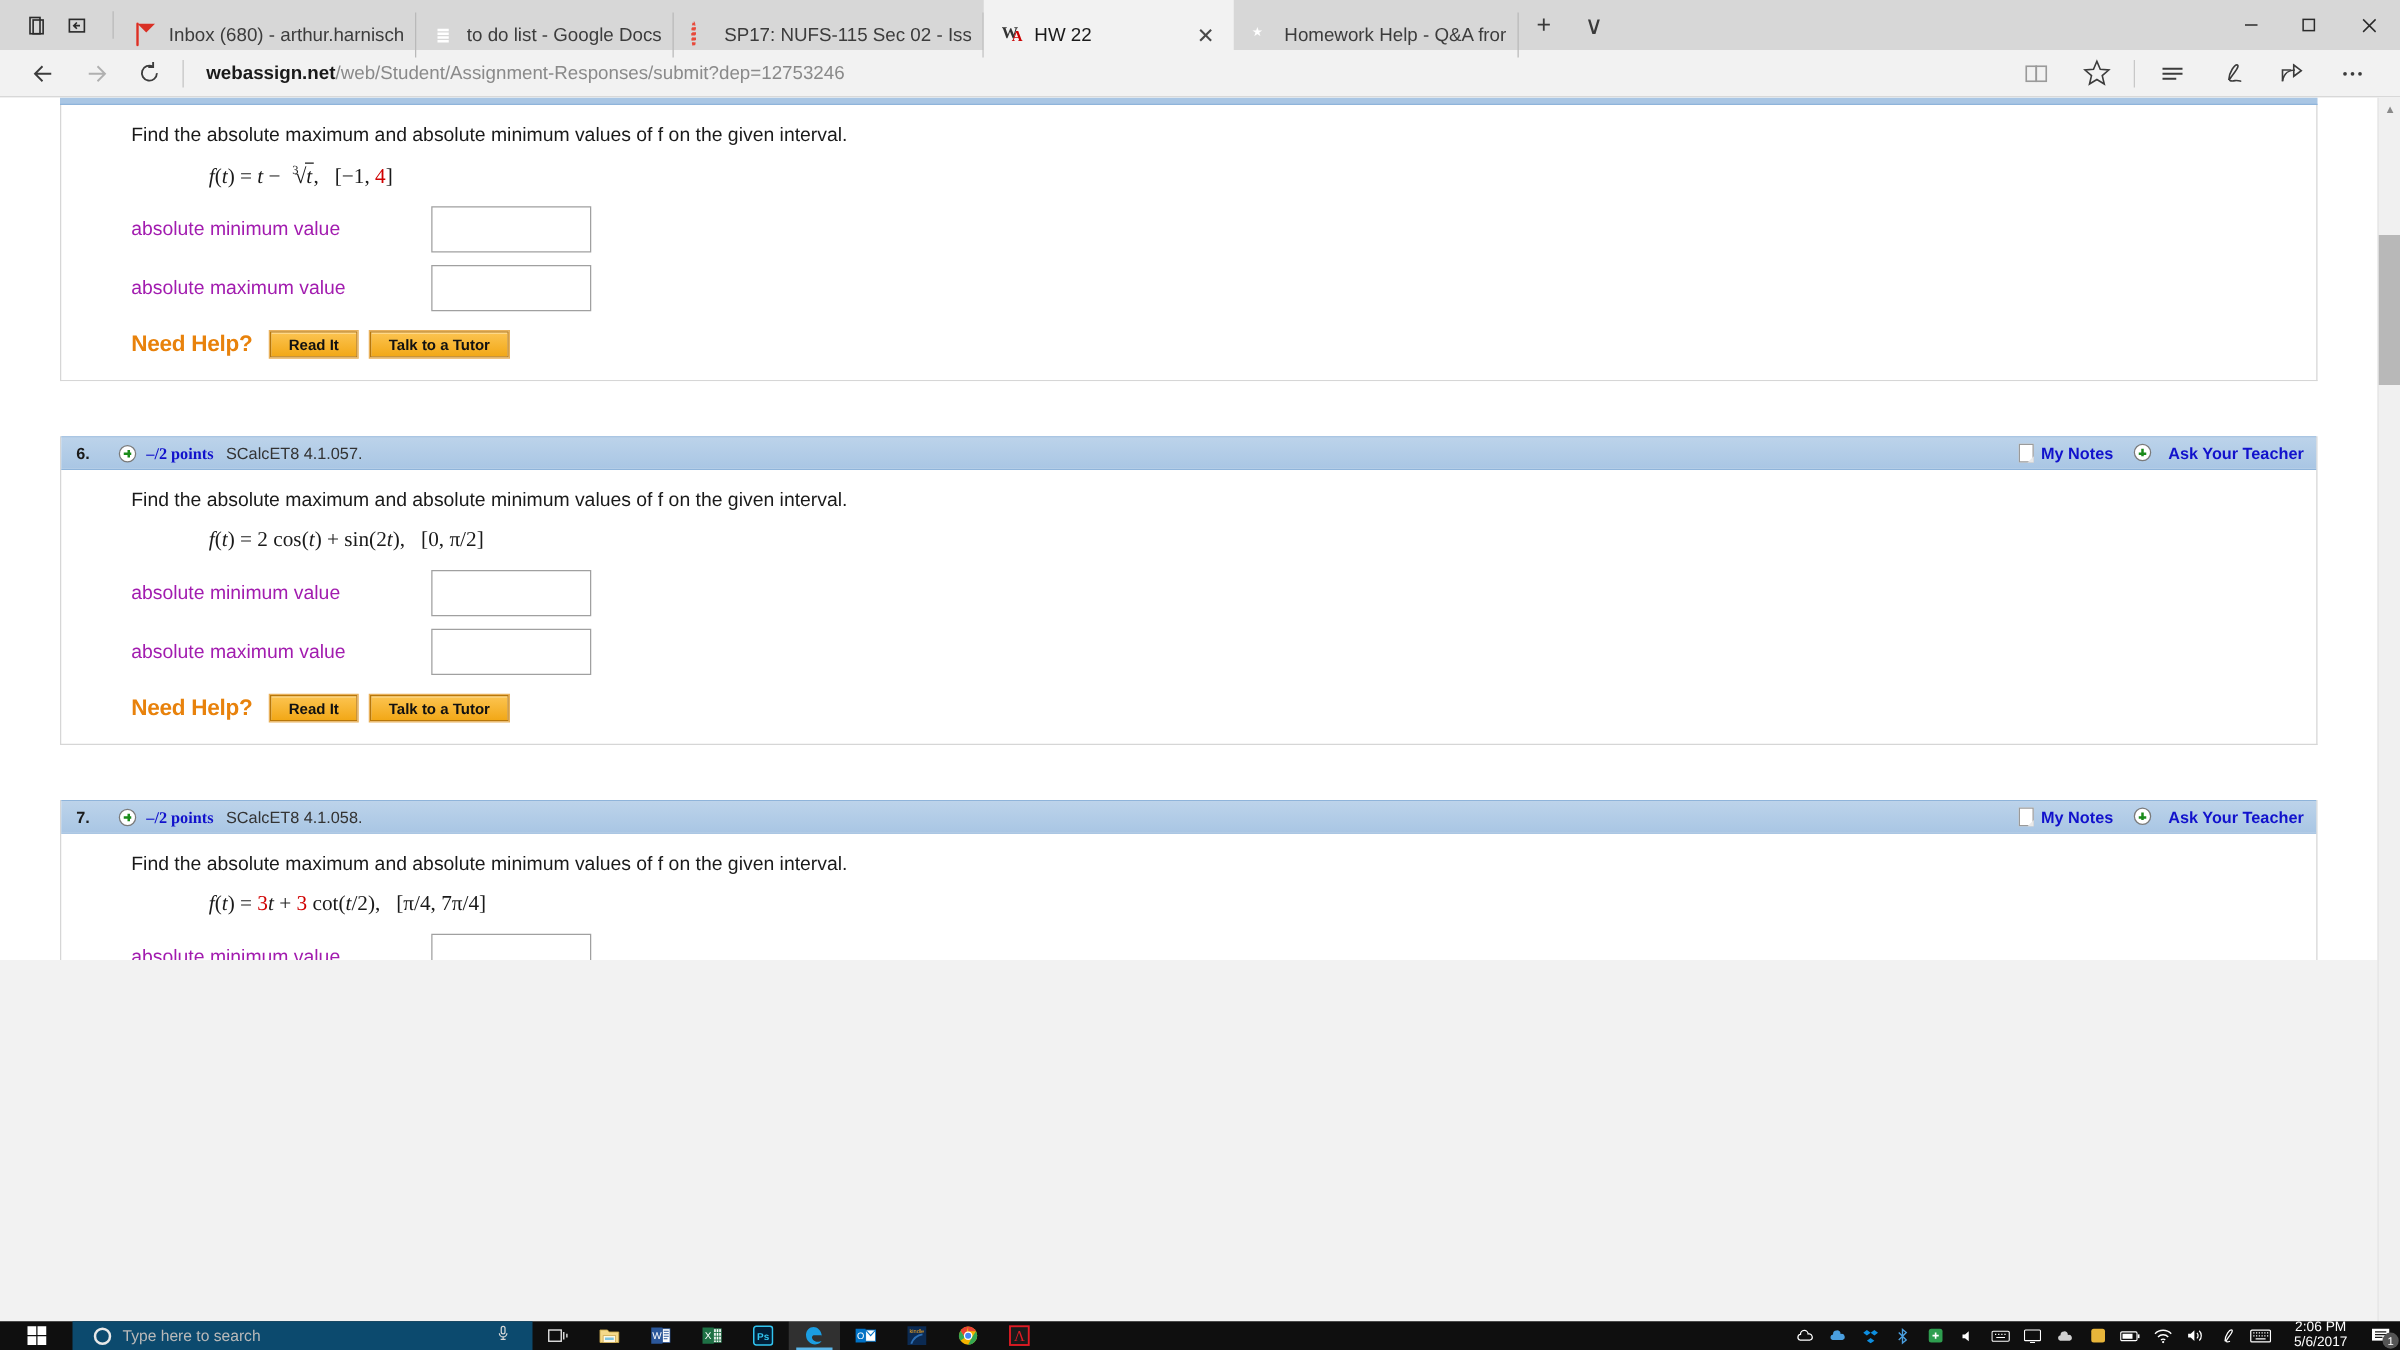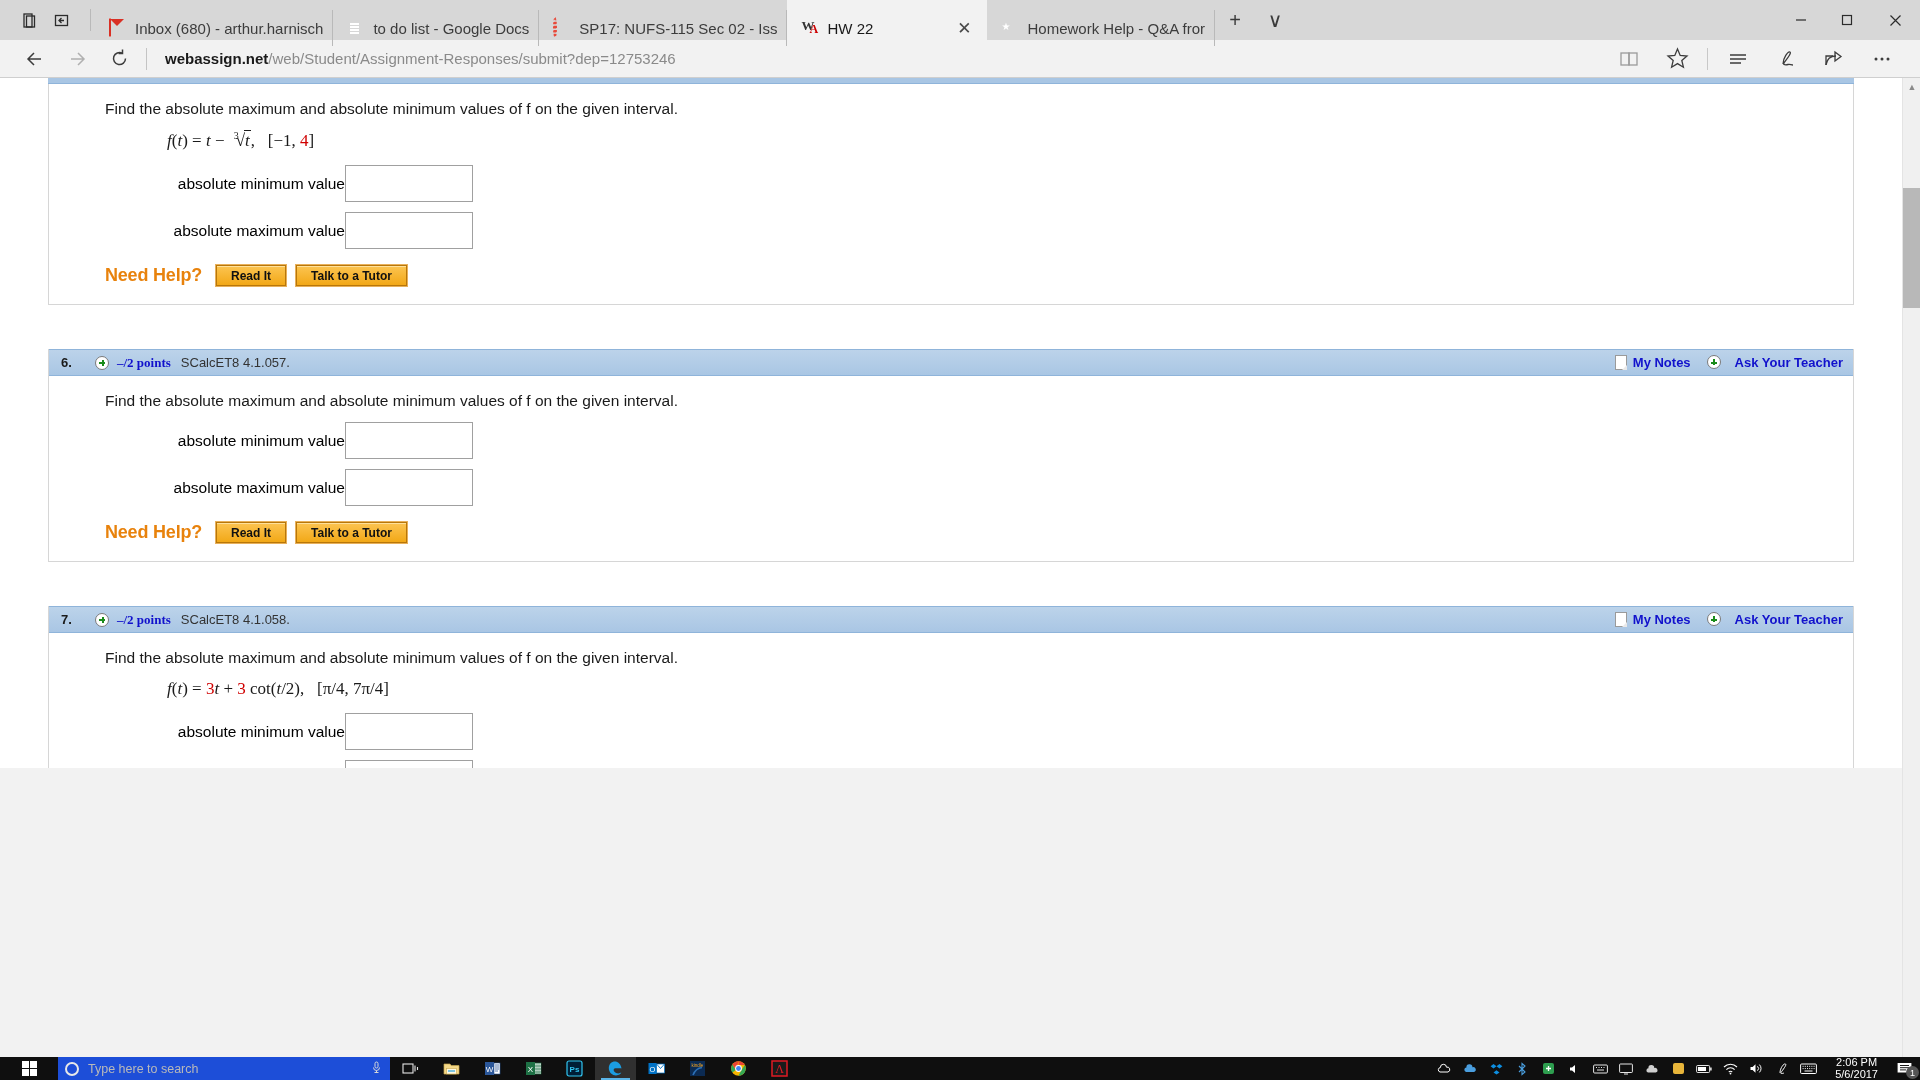--- a/index.html
+++ b/index.html
@@ -210,23 +210,22 @@
     border-top: 1px solid #1a1a1a;
     padding: 0 1px 0 1px; margin-left: -1px;
     display: inline-block;
   }
 
   .answer-row {
     display: flex; align-items: center;
     margin-bottom: 10px;
   }
   .answer-label {
-    font-size: 15.5px; color: #000000;
+    font-size: 15.5px; color: #a21caf;
     width: 240px;
-    text-align: right;
   }
   .answer-input {
     width: 128px; height: 37px;
     border: 1px solid #a0a0a0; background: #fff;
     font-family: "Liberation Sans", sans-serif; font-size: 14px;
     padding: 0 5px; outline: none;
   }
 
   .help-row {
     display: flex; align-items: center;
@@ -282,22 +281,22 @@
   #start-btn {
     width: 58px; display: flex; align-items: center; justify-content: center;
   }
   .win-logo {
     width: 15px; height: 15px;
     display: grid; grid-template-columns: 7px 7px; grid-template-rows: 7px 7px;
     gap: 1px;
   }
   .win-logo span { background: #fff; display: block; }
   #search-box {
-    width: 332px; background: #1d4ed8;
-    display: flex; align-items: center; gap: 9px; padding: 0 7px;
+    width: 368px; background: #0c4a6e;
+    display: flex; align-items: center; gap: 9px; padding: 0 17px;
   }
   .cortana-ring {
     width: 14px; height: 14px; border-radius: 50%;
     border: 2px solid #e8e8e8; flex: 0 0 14px;
   }
   #search-text { color: #b9b9b9; font-size: 12.5px; flex: 1 1 auto; }
   .mic-icon { color: #d8d8d8; flex: 0 0 12px; }
   .tb-item {
     width: 41px; display: flex; align-items: center; justify-content: center;
     position: relative;
@@ -507,20 +506,23 @@
             </span>
             <span class="q-link">
               <span class="plus-icon"></span>
               <span>Ask Your Teacher</span>
             </span>
           </div>
           <div class="q-body">
             <div class="q-prompt">
               <span>Find the absolute maximum and absolute minimum values of f on the given interval.</span>
             </div>
+            <div class="q-func">
+              <i>f</i>(<i>t</i>) = 2 cos(<i>t</i>) + sin(2<i>t</i>), &nbsp;&nbsp;[0, π/2]
+            </div>
             <div class="answer-row">
               <span class="answer-label">absolute minimum value</span>
               <input class="answer-input" type="text" value="" style="">
             </div>
             <div class="answer-row">
               <span class="answer-label">absolute maximum value</span>
               <input class="answer-input" type="text" value="" style="">
             </div>
             <div class="help-row">
               <span class="help-title">Need Help?</span>

